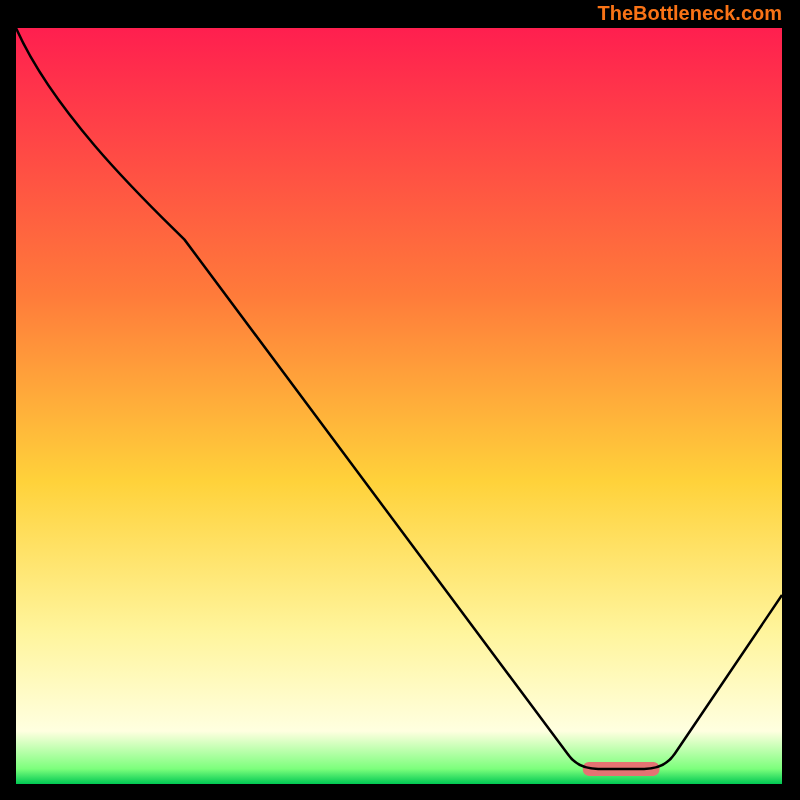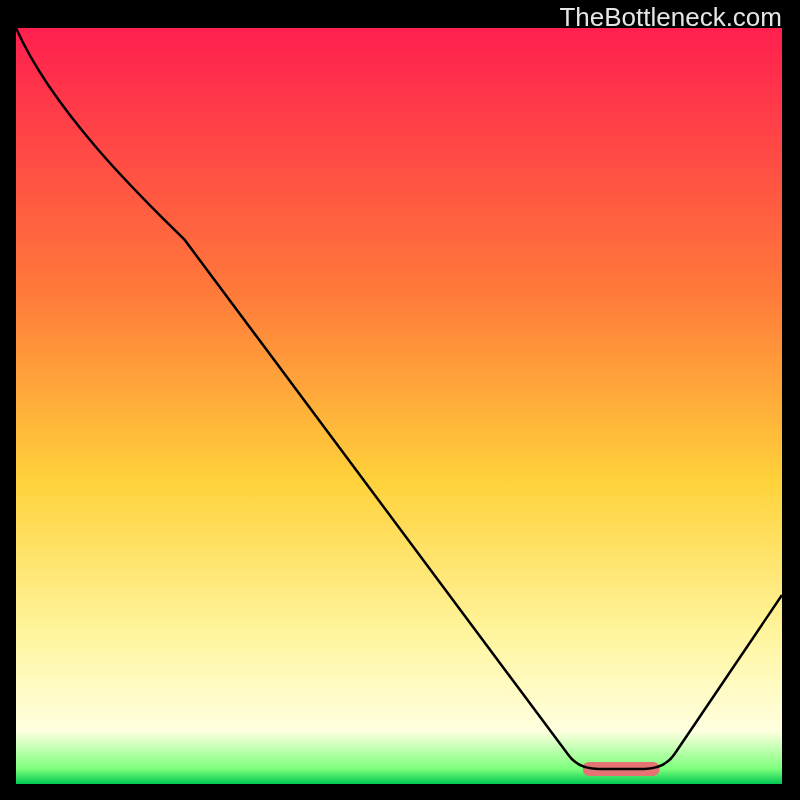--- a/index.html
+++ b/index.html
@@ -7,23 +7,23 @@
     width: 800px;
     height: 800px;
     background: #000;
     font-family: Arial, sans-serif;
     position: relative;
   }
   .attribution {
     position: absolute;
     top: 2px;
     right: 18px;
-    color: #e5e5e5;
-    font-size: 26px;
-    font-weight: normal;
+    color: #f97316;
+    font-size: 20px;
+    font-weight: bold;
     letter-spacing: 0px;
   }
   .chart-frame {
     position: absolute;
     top: 28px;
     left: 16px;
     width: 766px;
     height: 756px;
     background: #000;
   }

